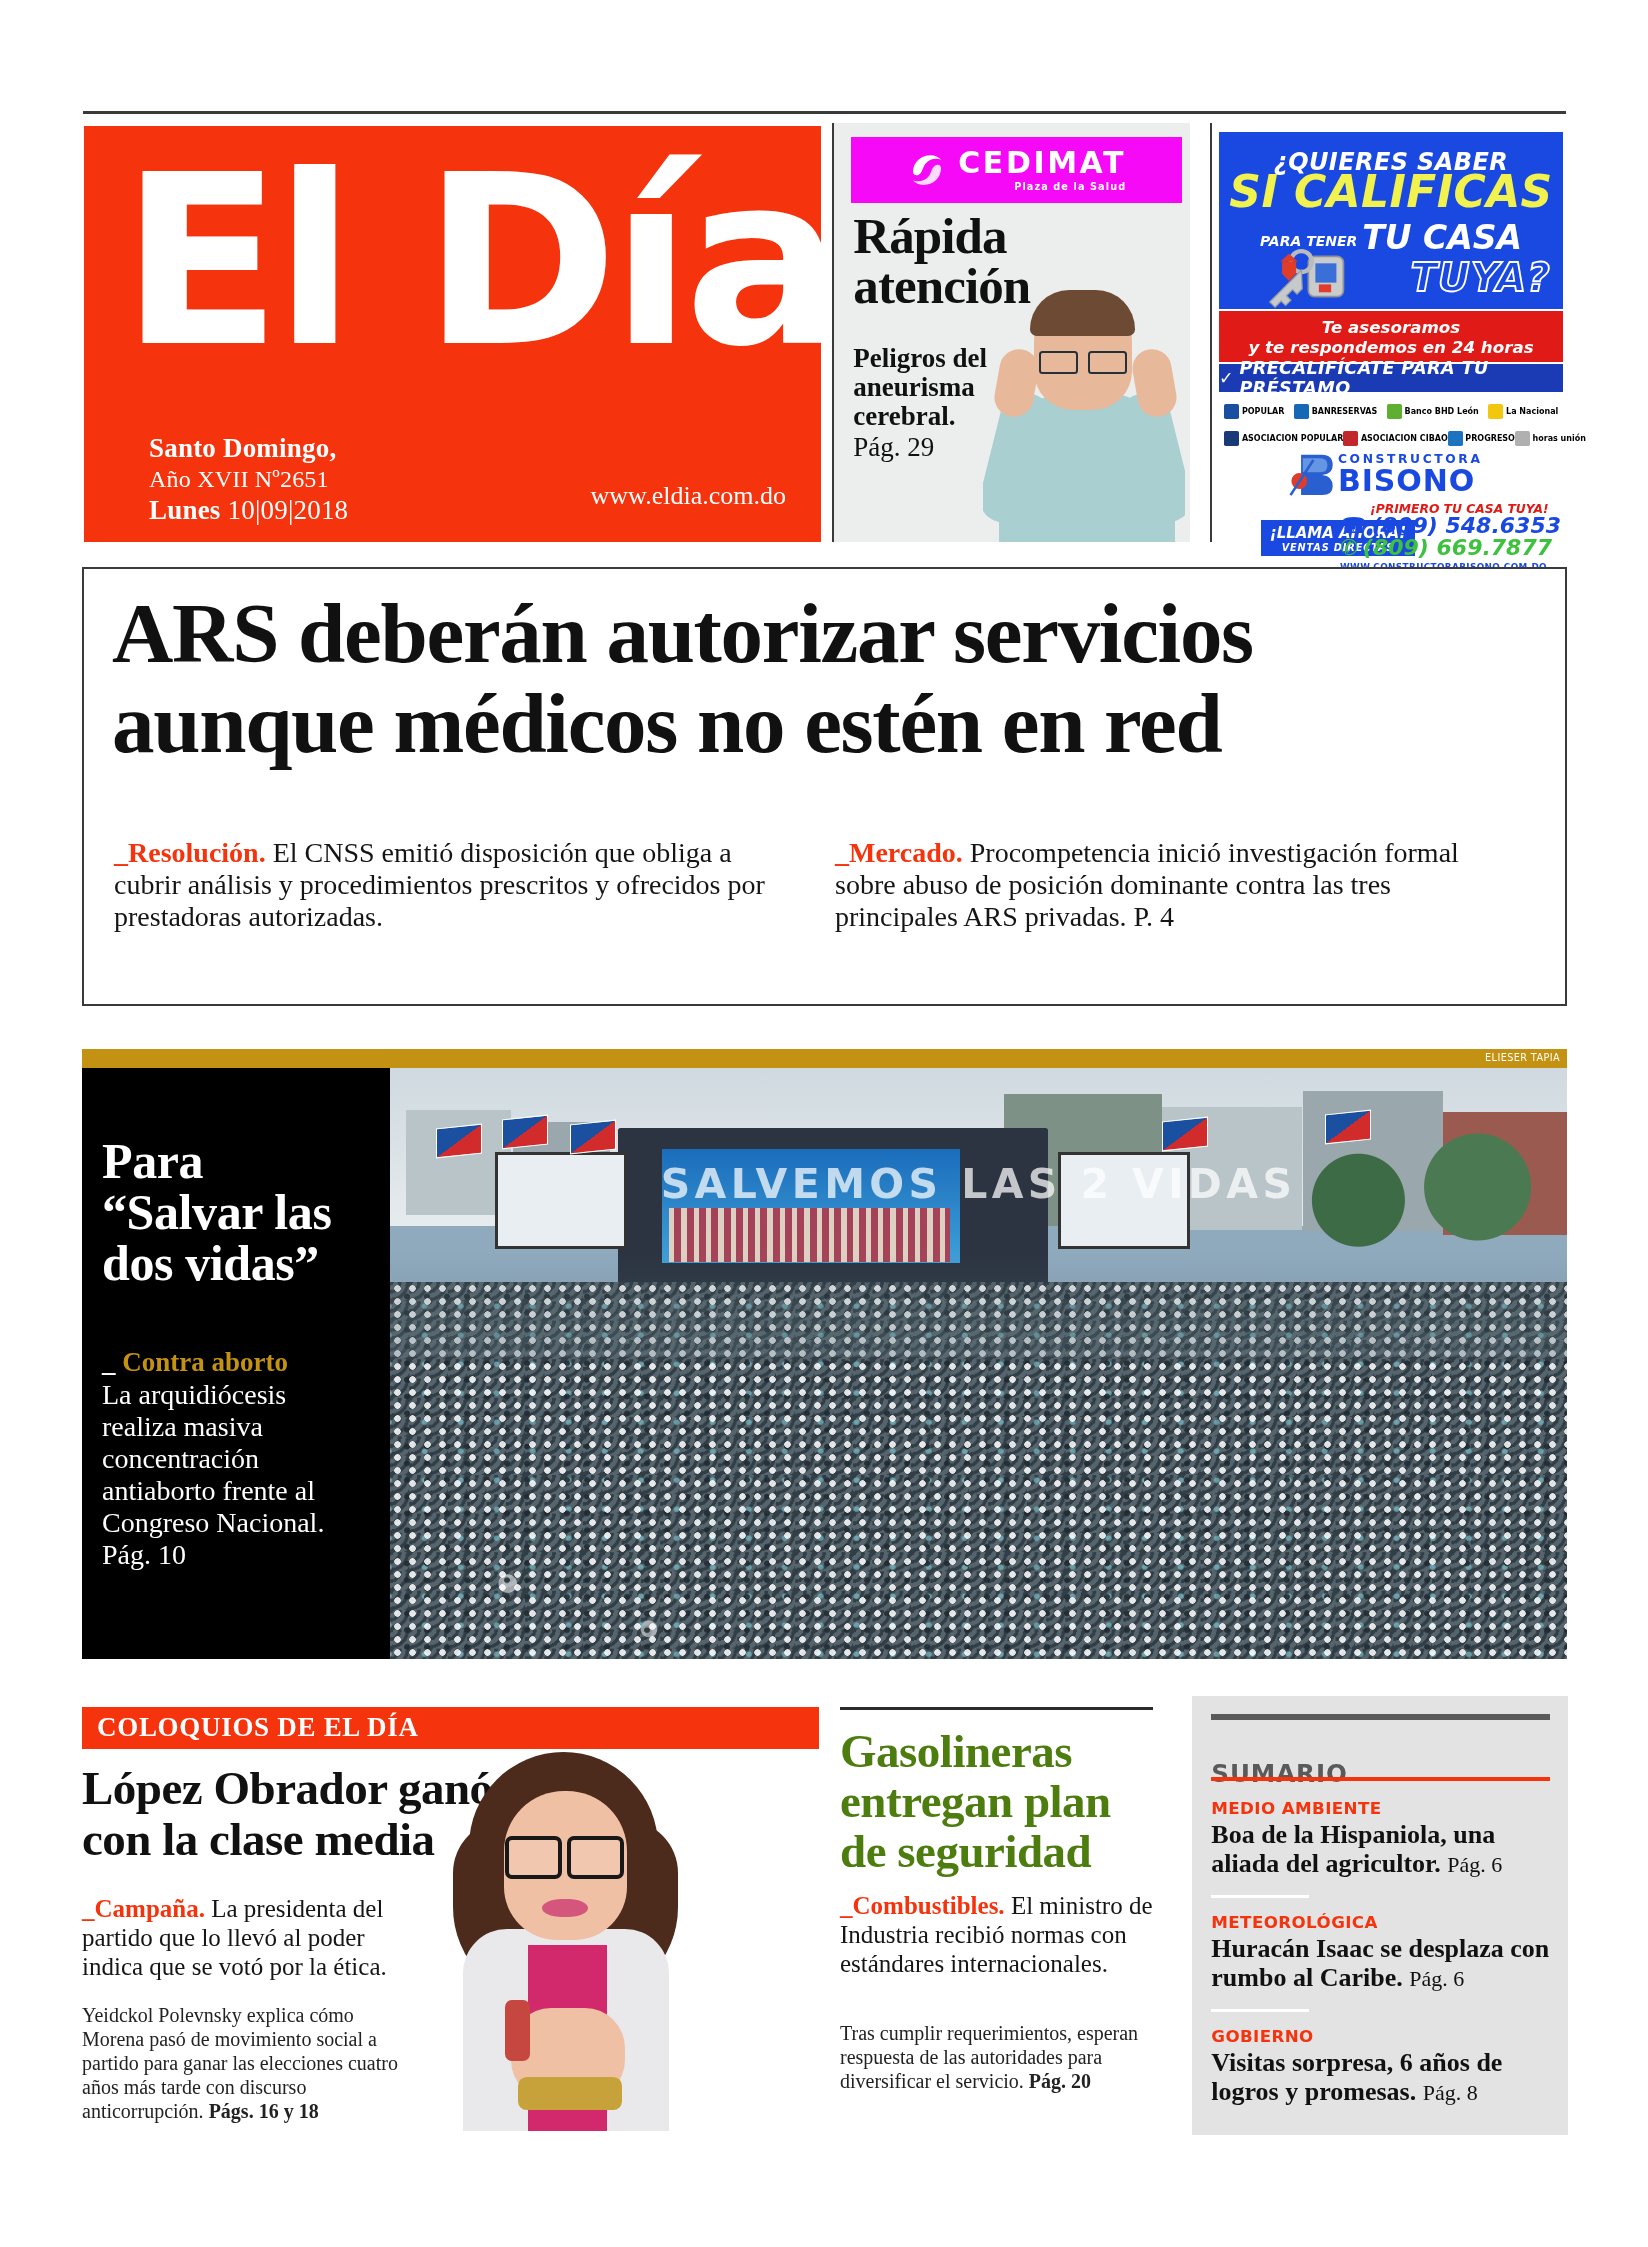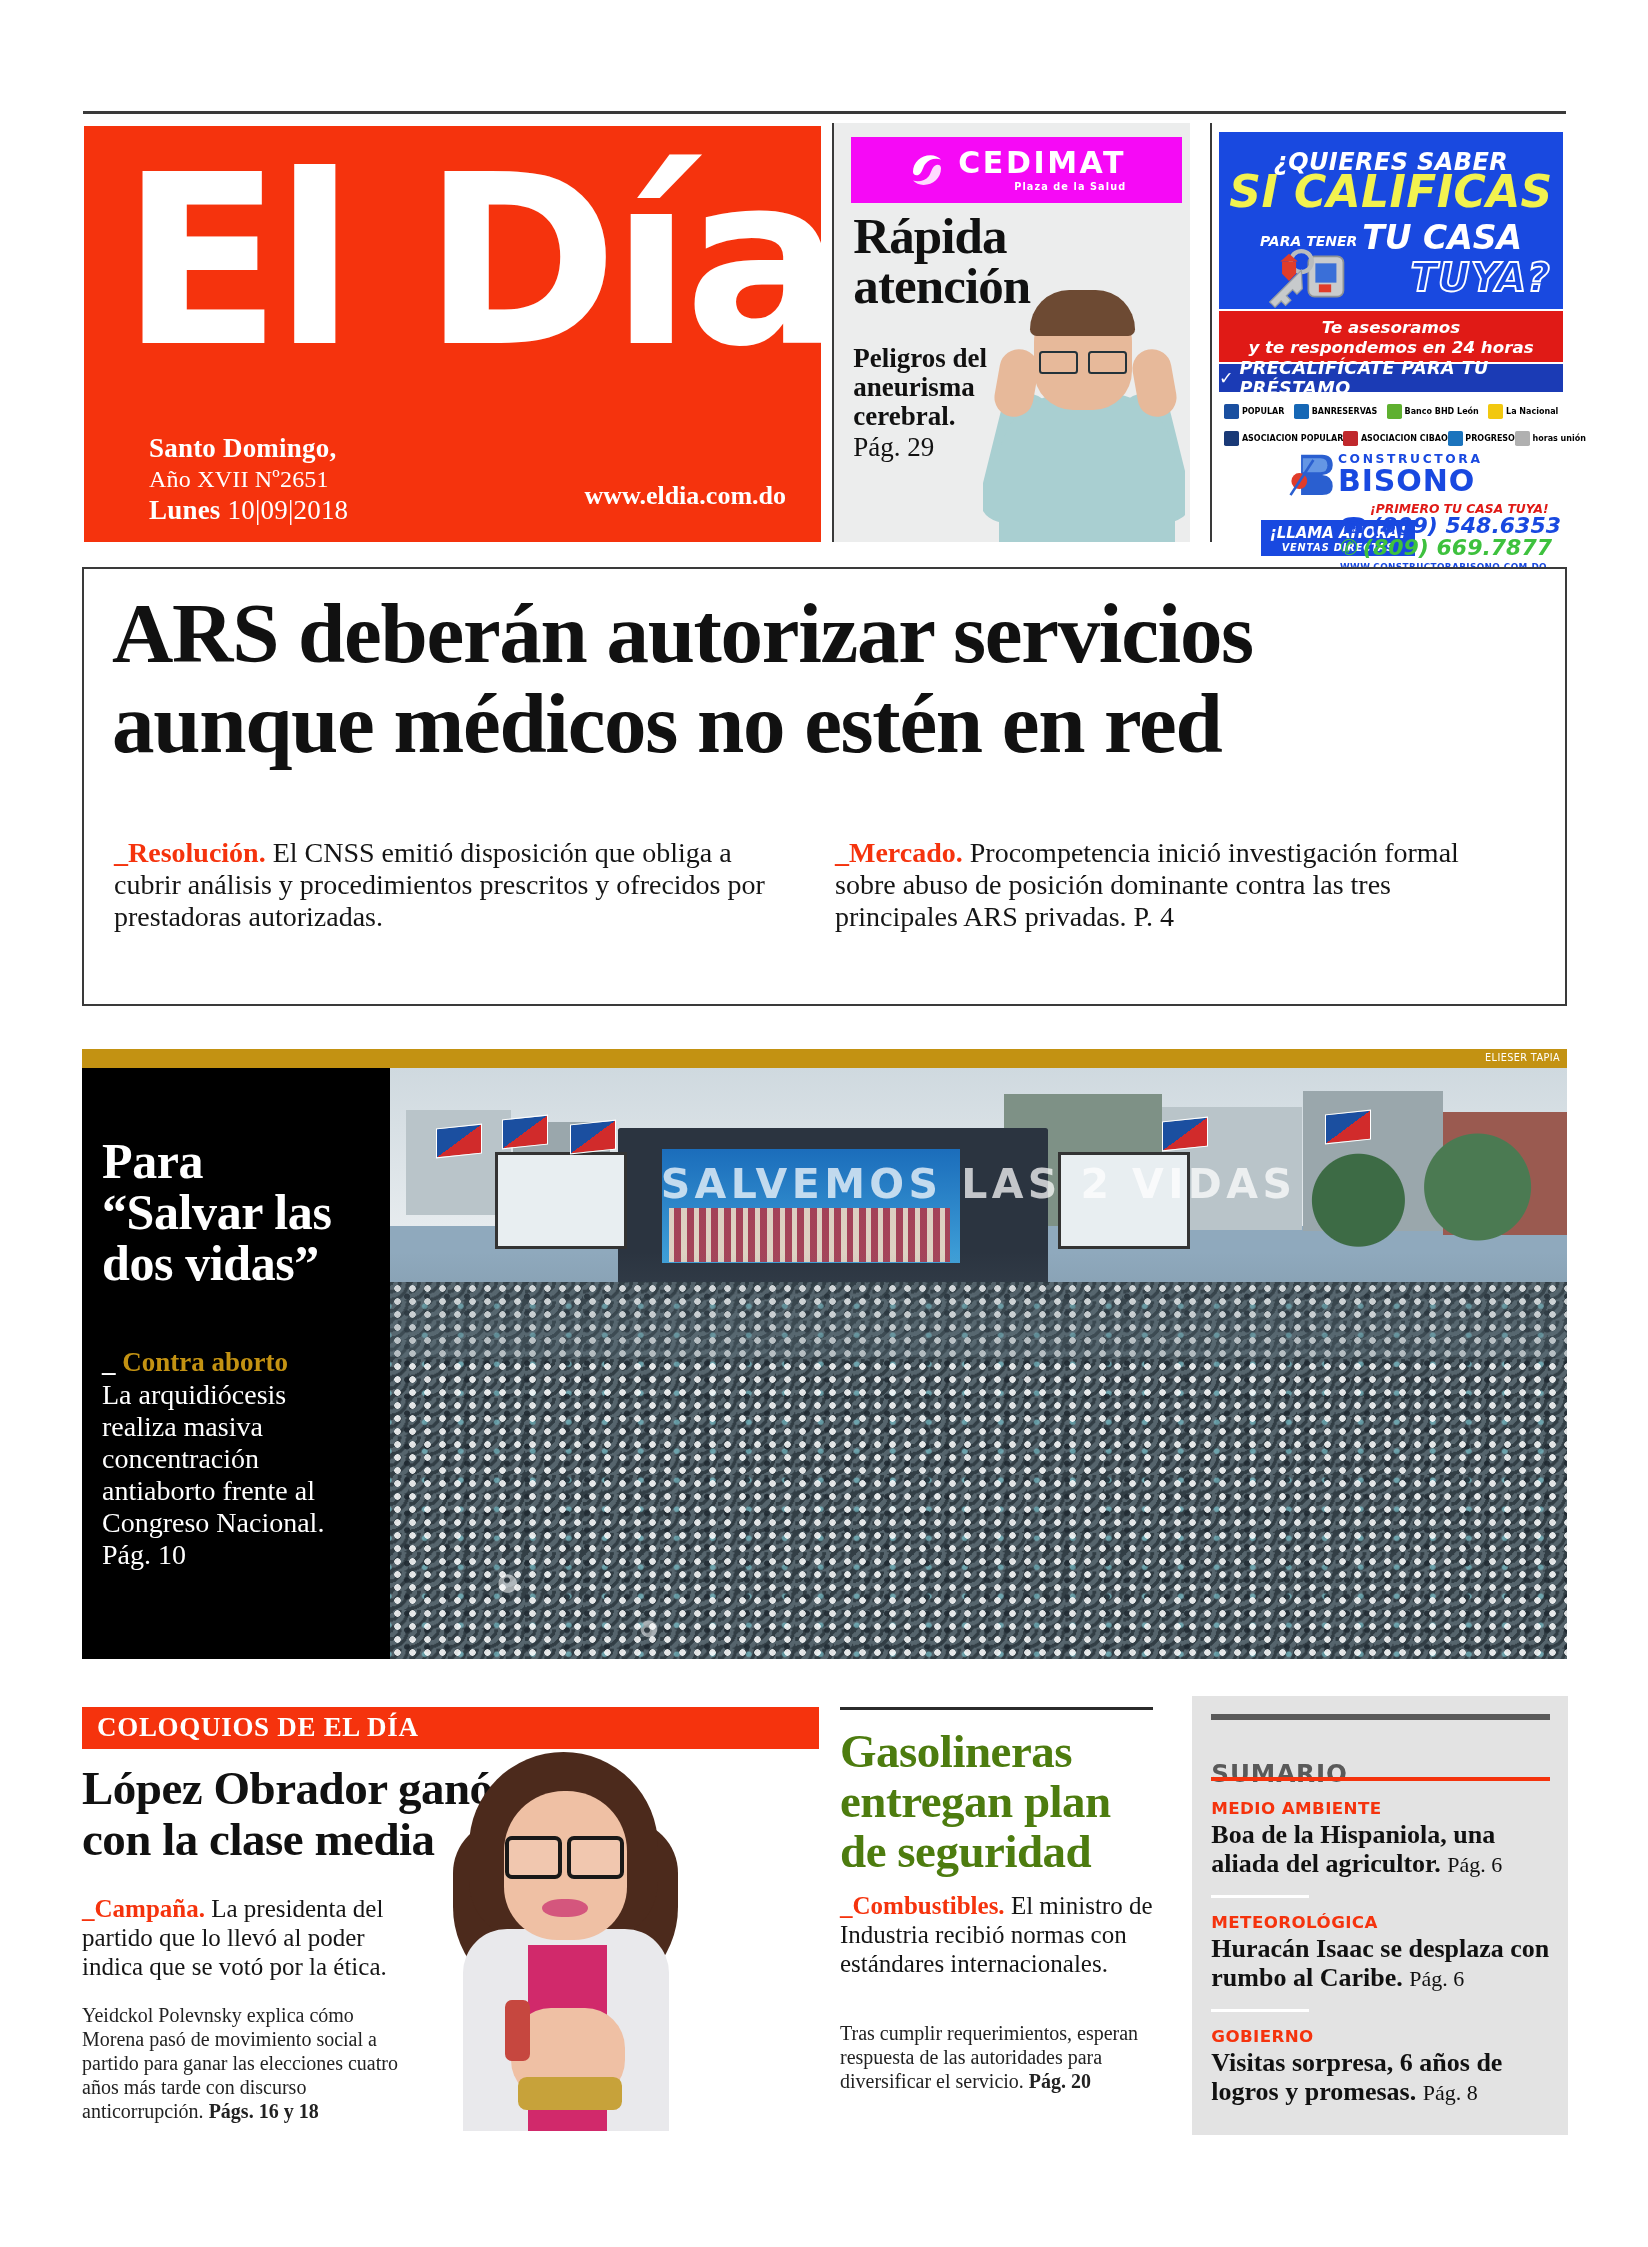--- a/index.html
+++ b/index.html
@@ -38,21 +38,21 @@
   .masthead-meta {
     position: absolute; left: 65px; top: 309px; color: #fff;
     line-height: 1.0;
   }
   .mm-city { font-size: 27px; font-weight: 700; letter-spacing: 0.2px; }
   .mm-year { font-size: 24px; font-weight: 400; margin-top: 5.3px; letter-spacing: 0.2px;}
   .mm-date { font-size: 27px; margin-top: 6.1px; letter-spacing: 0.2px;}
   .mm-date b { font-weight: 700; }
   .masthead-url {
     position: absolute; right: 35px; top: 355px;
-    color: #fff; font-size: 26px; font-weight: 700;
+    color: #fff; font-size: 26px; font-weight: 400;
     font-family: "Liberation Serif", serif;
   }
 
   
   .cedimat-box {
     position: absolute; left: 832px; top: 123px; width: 358px; height: 419px;
     background: #eceded; border-left: 2.6px solid #3a3a3a;
   }
   .cedimat-banner {
     position: absolute; left: 16.7px; top: 14px; width: 331px; height: 66px;

